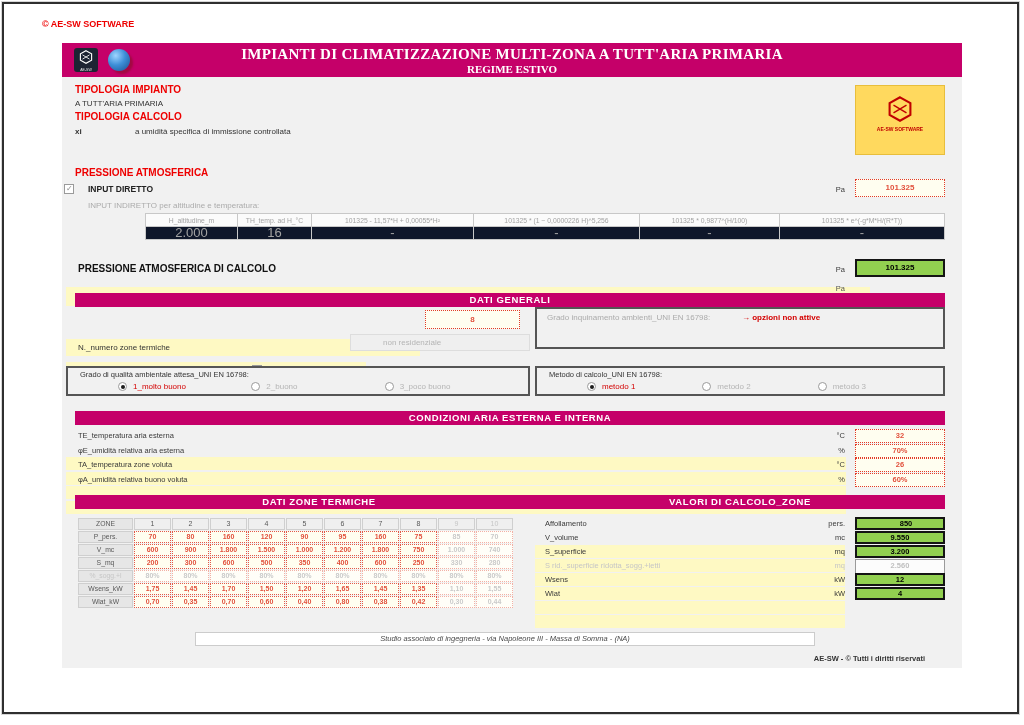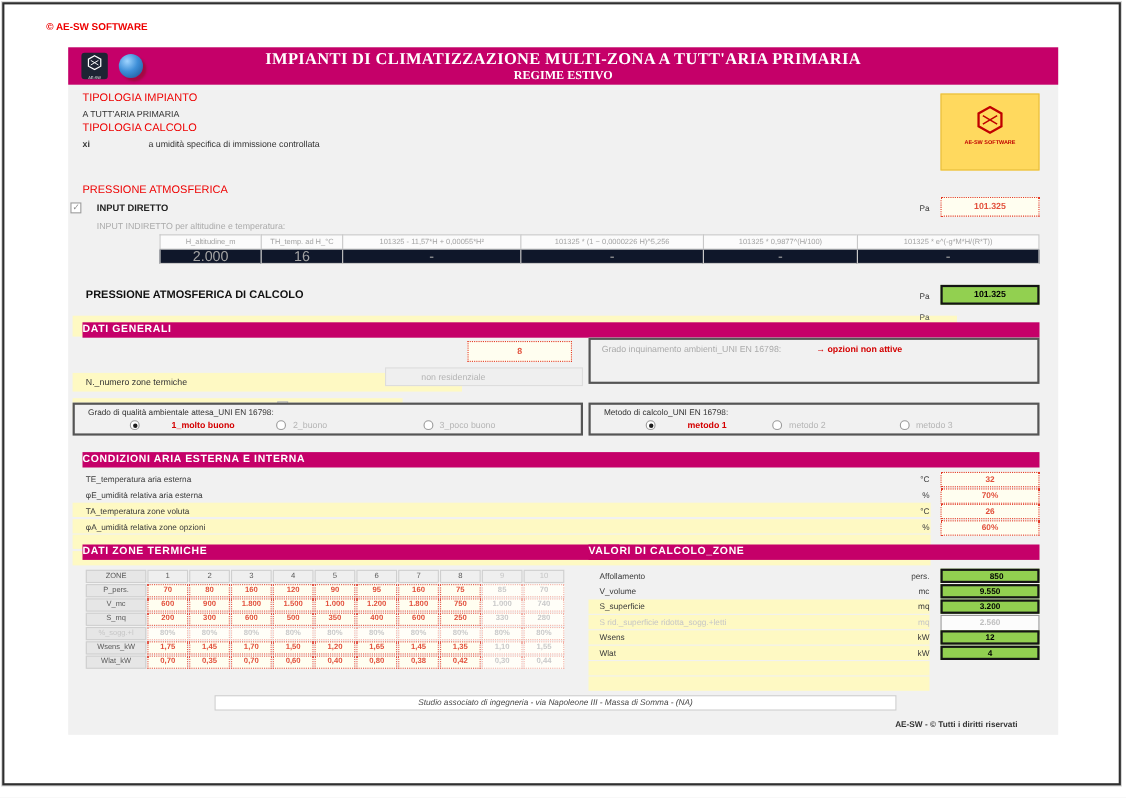--- a/index.html
+++ b/index.html
@@ -17,47 +17,47 @@
   .content-bg{left:62px;top:43px;width:900px;height:625px;background:#F1F1F1;}
   
   .banner{left:62px;top:43px;width:900px;height:34px;background:var(--magenta);color:#fff;text-align:center;}
   .banner .title{font-family:"Liberation Serif",serif;font-weight:bold;font-size:15px;line-height:19px;padding-top:2px;letter-spacing:.3px;}
   .banner .subtitle{font-family:"Liberation Serif",serif;font-weight:bold;font-size:11px;line-height:11px;}
   .logo1{left:12px;top:5px;width:24px;height:24px;background:#1d2433;border-radius:3px;color:#fff;text-align:center;}
   .logo1 svg{margin-top:2px;}
   .logo1 .lbl{display:block;font-size:3.5px;line-height:4px;color:#e8e8e8;}
   .logo2{left:46px;top:6px;width:22px;height:22px;border-radius:50%;background:radial-gradient(circle at 35% 30%,#9fd4ff 0%,#3e8fd8 45%,#174f8f 100%);box-shadow:3px 3px 2px rgba(120,20,20,.45);}
   
-  .red-h{color:var(--red-head);font-weight:normal;font-size:10px;}
+  .red-h{color:var(--red-head);font-weight:bold;font-size:10px;}
   .small-dark{color:#333;font-size:8px;}
   .yellow-box{left:855px;top:85px;width:90px;height:70px;background:#FFD95E;border:1px solid #E8BE3C;text-align:center;}
   .yellow-box svg{margin-top:10px;}
   .yellow-box .lbl{display:block;font-size:5px;color:#C00000;font-weight:bold;line-height:7px;}
   
   .dotted-box{background:#FFFEF0;border:1px dotted #E23A28;color:var(--red-val);font-weight:bold;font-size:8px;text-align:center;}
   .green-box{background:var(--green);border:2px solid #141414;color:#000;font-weight:bold;font-size:8px;text-align:center;}
   .gray-box{background:#FCFCFC;border:1px solid #9a9a9a;color:#BFBFBF;font-weight:bold;font-size:8px;text-align:center;}
   .unit{font-size:7.5px;color:#3a3a3a;text-align:right;}
   .strip{background:#fef9c3;margin-top:28px;}
   .dim{color:#B5B5B5;}
   .dimtext{color:#C6C6C6 !important;}
   
   .chk{width:10px;height:10px;border:1px solid #9a9a9a;background:#fff;position:absolute;}
   .chk.on::after{content:"✓";position:absolute;left:1px;top:-1px;font-size:8px;color:#8a8a8a;}
   .radio{width:9px;height:9px;border:1px solid #9a9a9a;border-radius:50%;background:#fff;display:inline-block;position:relative;flex:none;}
   .radio.sel::after{content:"";position:absolute;left:1.5px;top:1.5px;width:4px;height:4px;border-radius:50%;background:#1c1c1c;}
   .radio-opt{display:flex;align-items:center;gap:6px;font-size:8px;}
-  .ropt-label.sel-red{color:#D40000;font-weight:bold;margin-left:23px;}
+  .ropt-label.sel-red{color:#D40000;font-weight:normal;}
   
   .pt-row{display:flex;}
   .pth{height:14px;line-height:13px;background:#FBFBFB;border:1px solid #C8C8C8;border-right:none;color:#A3A3A3;font-size:6.8px;text-align:center;overflow:hidden;white-space:nowrap;}
   .ptv{height:13px;line-height:12px;background:#0f172a;border:1px solid #C8C8C8;border-top:none;border-right:none;color:#A3A3A3;font-size:13px;text-align:center;}
   .pt-row > div:last-child{border-right:1px solid #C8C8C8;}
   
-  .sec-banner{background:var(--magenta);color:#fff;font-weight:bold;font-size:9.5px;line-height:14px;height:14px;text-align:left;letter-spacing:.6px;}
+  .sec-banner{background:var(--magenta);color:#fff;font-weight:bold;font-size:9.5px;line-height:14px;height:14px;text-align:center;letter-spacing:.6px;}
   
   .opt-box{border:2px solid #555;background:#F1F1F1;}
   .opt-grid{position:absolute;left:50px;right:10px;display:grid;grid-template-columns:1fr 1fr 1fr;}
   
   #zone-grid{display:grid;grid-template-columns:55px repeat(10,37px);grid-auto-rows:12px;gap:1px;}
   .zl{background:#E6E6E6;border:1px solid #CFCFCF;color:#595959;font-size:6.8px;text-align:center;line-height:10px;overflow:hidden;}
   .zh{background:#EFEFEF;border:1px solid #CFCFCF;color:#595959;font-size:7px;text-align:center;line-height:10px;}
   .zv{background:#FFFEF0;border:1px dotted #E2584A;color:var(--red-val);font-weight:bold;font-size:7px;text-align:center;line-height:10px;}
   .zvd{background:#FFFEF8;border:1px dotted #F2B0A6;color:#CACACA;font-weight:bold;font-size:7px;text-align:center;line-height:10px;}
   .cond-label,.val-label{font-size:7.5px;color:#3a3a3a;}
@@ -194,21 +194,21 @@
     <div class="abs dotted-box" style="left: 789px; top: 0px; width: 90px; height: 14px; line-height: 12px; font-size: 7.5px;">32</div>
     <div class="abs strip" style="left: 0px; top: 14.5px; width: 780px; height: 13px;"></div>
     <span class="abs cond-label" style="left: 12px; top: 14.5px; line-height: 13px;">φE_umidità relativa aria esterna</span>
     <span class="abs unit" style="left: 744px; top: 14.5px; width: 35px; line-height: 13px;">%</span>
     <div class="abs dotted-box" style="left: 789px; top: 14.5px; width: 90px; height: 14px; line-height: 12px; font-size: 7.5px;">70%</div>
     <div class="abs strip" style="left: 0px; top: 29px; width: 780px; height: 13px;"></div>
     <span class="abs cond-label" style="left: 12px; top: 29px; line-height: 13px;">TA_temperatura zone voluta</span>
     <span class="abs unit" style="left: 744px; top: 29px; width: 35px; line-height: 13px;">°C</span>
     <div class="abs dotted-box" style="left: 789px; top: 29px; width: 90px; height: 14px; line-height: 12px; font-size: 7.5px;">26</div>
     <div class="abs strip" style="left: 0px; top: 43.5px; width: 780px; height: 13px;"></div>
-    <span class="abs cond-label" style="left: 12px; top: 43.5px; line-height: 13px;">φA_umidità relativa zone opzioni</span>
+    <span class="abs cond-label" style="left: 12px; top: 43.5px; line-height: 13px;">φA_umidità relativa buono voluta</span>
     <span class="abs unit" style="left: 744px; top: 43.5px; width: 35px; line-height: 13px;">%</span>
     <div class="abs dotted-box" style="left: 789px; top: 43.5px; width: 90px; height: 14px; line-height: 12px; font-size: 7.5px;">60%</div>
   </div>
 
 <div class="abs sec-banner" style="left:75px;top:495px;width:488px;">DATI ZONE TERMICHE</div>
 <div class="abs" id="zone-grid" style="left:78px;top:518px;">
     <div class="zl">ZONE</div>
     <div class="zh">1</div>
     <div class="zh">2</div>
     <div class="zh">3</div>

